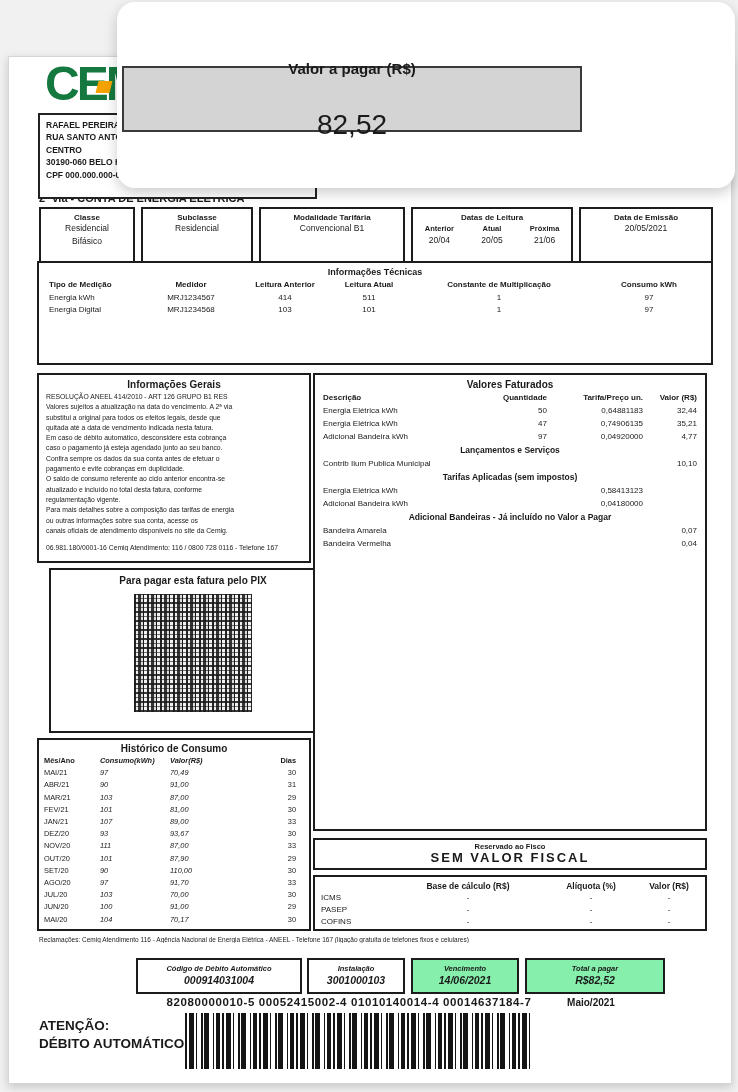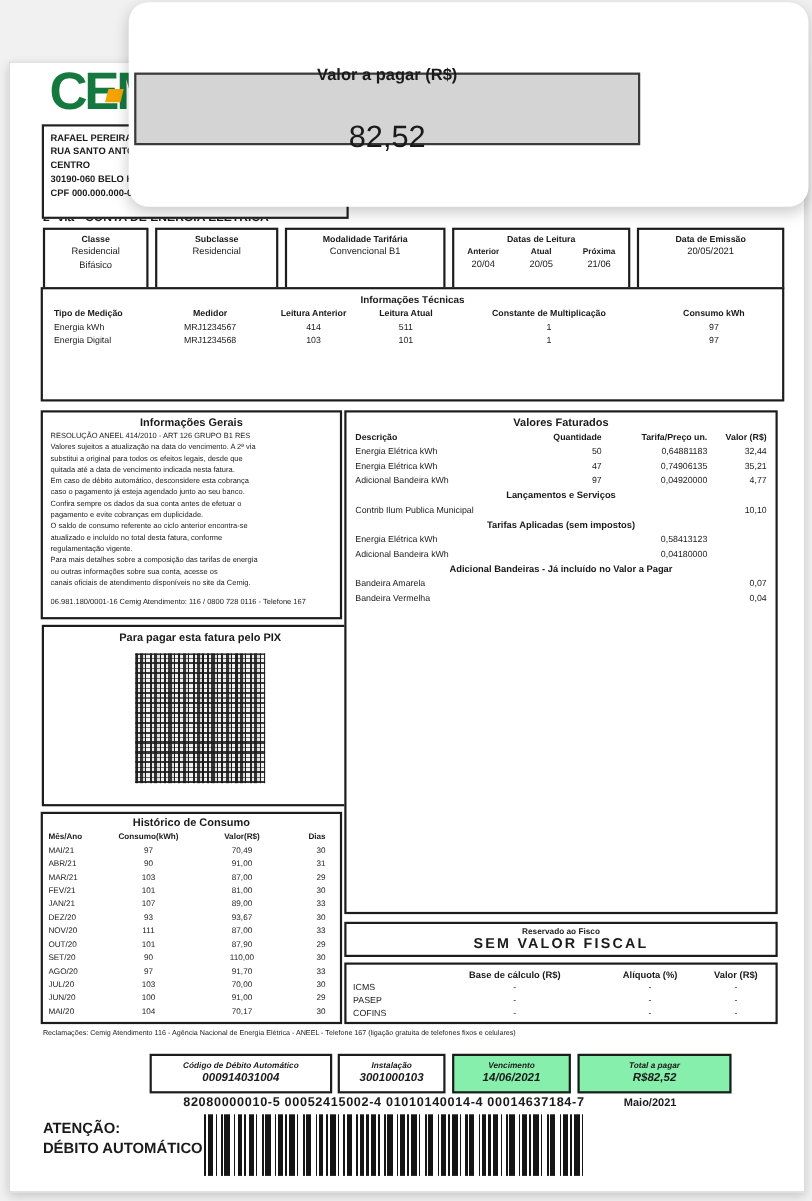--- a/index.html
+++ b/index.html
@@ -40,31 +40,31 @@
   .tcell{white-space:nowrap;overflow:hidden;}
   .tec{left:28px;top:204px;width:676px;height:104px;padding-top:4px;}
   .tec .box-title{font-size:9px;margin-bottom:2px;}
   .tec .trow{grid-template-columns:100px 104px 84px 84px 176px 1fr;text-align:center;font-size:8px;line-height:12.5px;}
   .tec .head .tcell{font-weight:bold;}
   .tec .tcell:first-child{text-align:left;padding-left:10px;}
   .ger{left:28px;top:316px;width:274px;height:190px;padding:4px 7px;}
   .ger .box-title{font-size:10px;margin-bottom:2px;}
   .ger .trow{display:block;font-size:6.8px;line-height:10.3px;white-space:nowrap;overflow:hidden;}
   .ger-footer{display:block;font-size:6.8px;margin-top:8px;white-space:nowrap;overflow:hidden;}
-  .pix{left:29px;top:511px;width:288px;height:165px;padding-top:5px;}
+  .pix{left:40px;top:511px;width:288px;height:165px;padding-top:5px;}
   .pix .box-title{font-size:10px;}
   .qr{margin:8px auto 0;width:118px;height:118px;
       background:
         repeating-linear-gradient(0deg,rgba(25,25,25,.85) 0 2px,transparent 2px 5px,rgba(25,25,25,.6) 5px 6px,transparent 6px 9px),
         repeating-linear-gradient(90deg,#232323 0 2px,#ececec 2px 4px,#343434 4px 7px,#dcdcdc 7px 9px,#161616 9px 10px,#f2f2f2 10px 13px);}
   .hist{left:28px;top:681px;width:274px;height:193px;padding:3px 5px;}
   .hist .box-title{font-size:10px;margin-bottom:1px;}
   .hist .trow{grid-template-columns:56px 70px 100px 1fr;font-size:7.4px;line-height:12.2px;}
   .hist .head{font-size:6.2px;font-weight:bold;}
-  .hist .tcell:nth-child(2),.hist .tcell:nth-child(3){text-align:center;}
+  .hist .tcell:nth-child(2),.hist .tcell:nth-child(3){text-align:left;font-style:italic;}
   .hist .tcell:nth-child(4){text-align:right;padding-right:8px;}
   .fat{left:304px;top:316px;width:394px;height:458px;padding:4px 8px;}
   .fat .box-title{font-size:10px;margin-bottom:1px;}
   .fat .sec{display:block;text-align:center;font-size:8.5px;font-weight:bold;line-height:14px;}
   .fat .trow{grid-template-columns:168px 56px 96px 1fr;font-size:8px;line-height:13px;}
   .fat .head .tcell{font-weight:bold;}
   .fat .tcell{text-align:right;}
   .fat .tcell:first-child{text-align:left;}
   .fisco{left:304px;top:781px;width:394px;height:32px;padding-top:2px;text-align:center;}
   .fisco-cap{font-size:7.5px;font-weight:bold;display:block;}

